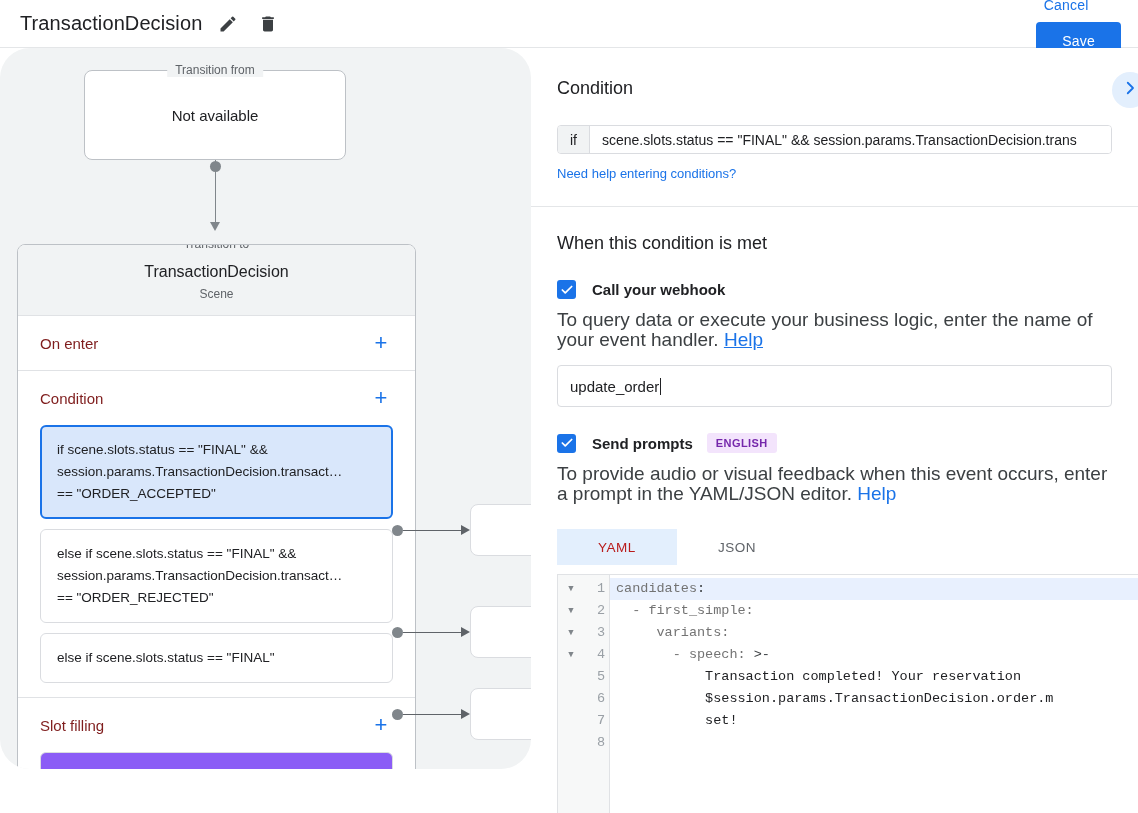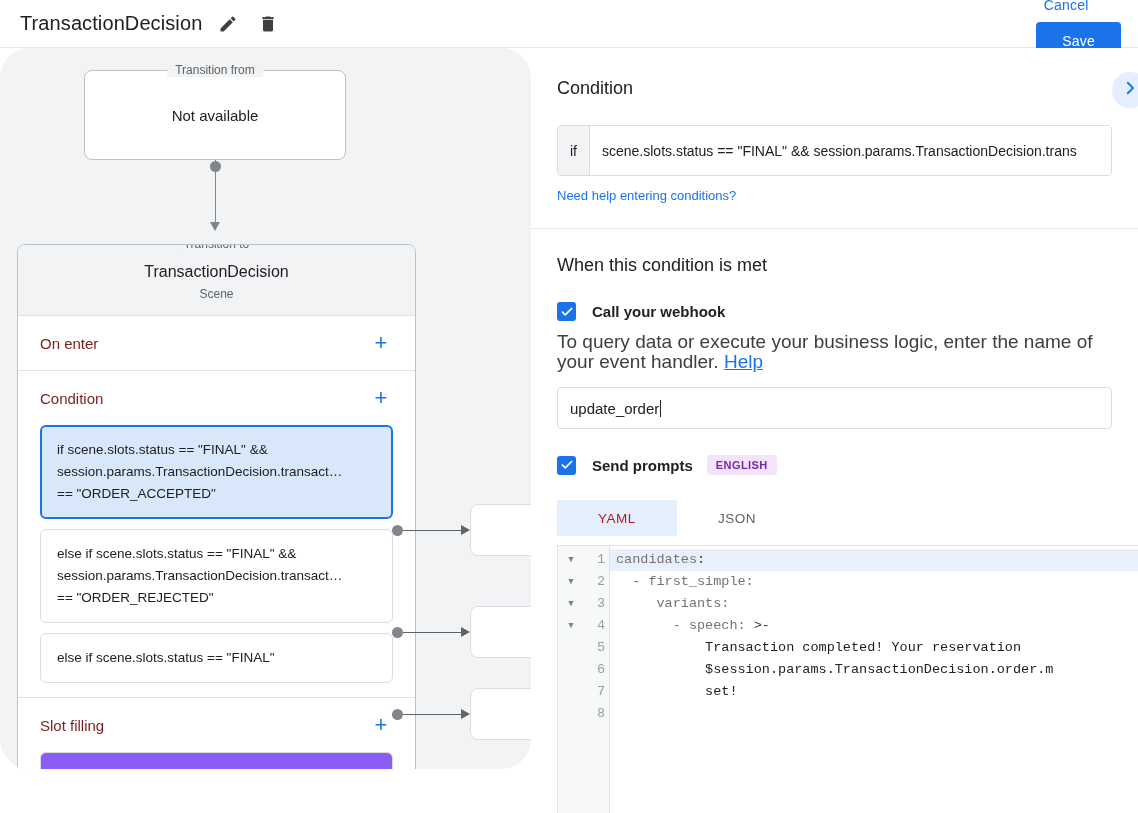--- a/index.html
+++ b/index.html
@@ -208,21 +208,21 @@
 
   .panel-block { padding: 0 26px; }
   #condition-heading {
     font-size: 18px; color: #202124;
     padding-top: 30px;
   }
   #condition-input-row {
     display: flex; align-items: stretch;
     margin-top: 26px;
     border: 1px solid #dadce0; border-radius: 4px;
-    height: 51px; overflow: hidden;
+    height: 29px; overflow: hidden;
   }
   #condition-if {
     width: 32px; flex: none;
     background: #f1f3f4;
     border-right: 1px solid #dadce0;
     display: flex; align-items: center; justify-content: center;
     font-size: 14px; color: #202124;
   }
   #condition-expression {
     flex: 1; border: none; outline: none;
@@ -488,20 +488,24 @@
     </div>
 
     <div class="check-row">
       <span class="checkbox">
         <svg width="14" height="14" viewBox="0 0 24 24" fill="none" stroke="#ffffff" stroke-width="3" stroke-linecap="round" stroke-linejoin="round">
           <polyline points="20 6 9 17 4 12"></polyline>
         </svg>
       </span>
       <span class="check-label">Send prompts</span>
       <span id="english-badge">ENGLISH</span>
+    </div>
+    <div class="help-text">
+      <span>To provide audio or visual feedback when this event occurs, enter a prompt in the YAML/JSON editor.</span>
+      <span class="help-link plain">Help</span>
     </div>
 
     <div id="editor-tabs">
       <div class="editor-tab active">YAML</div>
       <div class="editor-tab">JSON</div>
     </div>
   </div>
 
   <div id="editor-wrap">
     <div id="fold-gutter">

